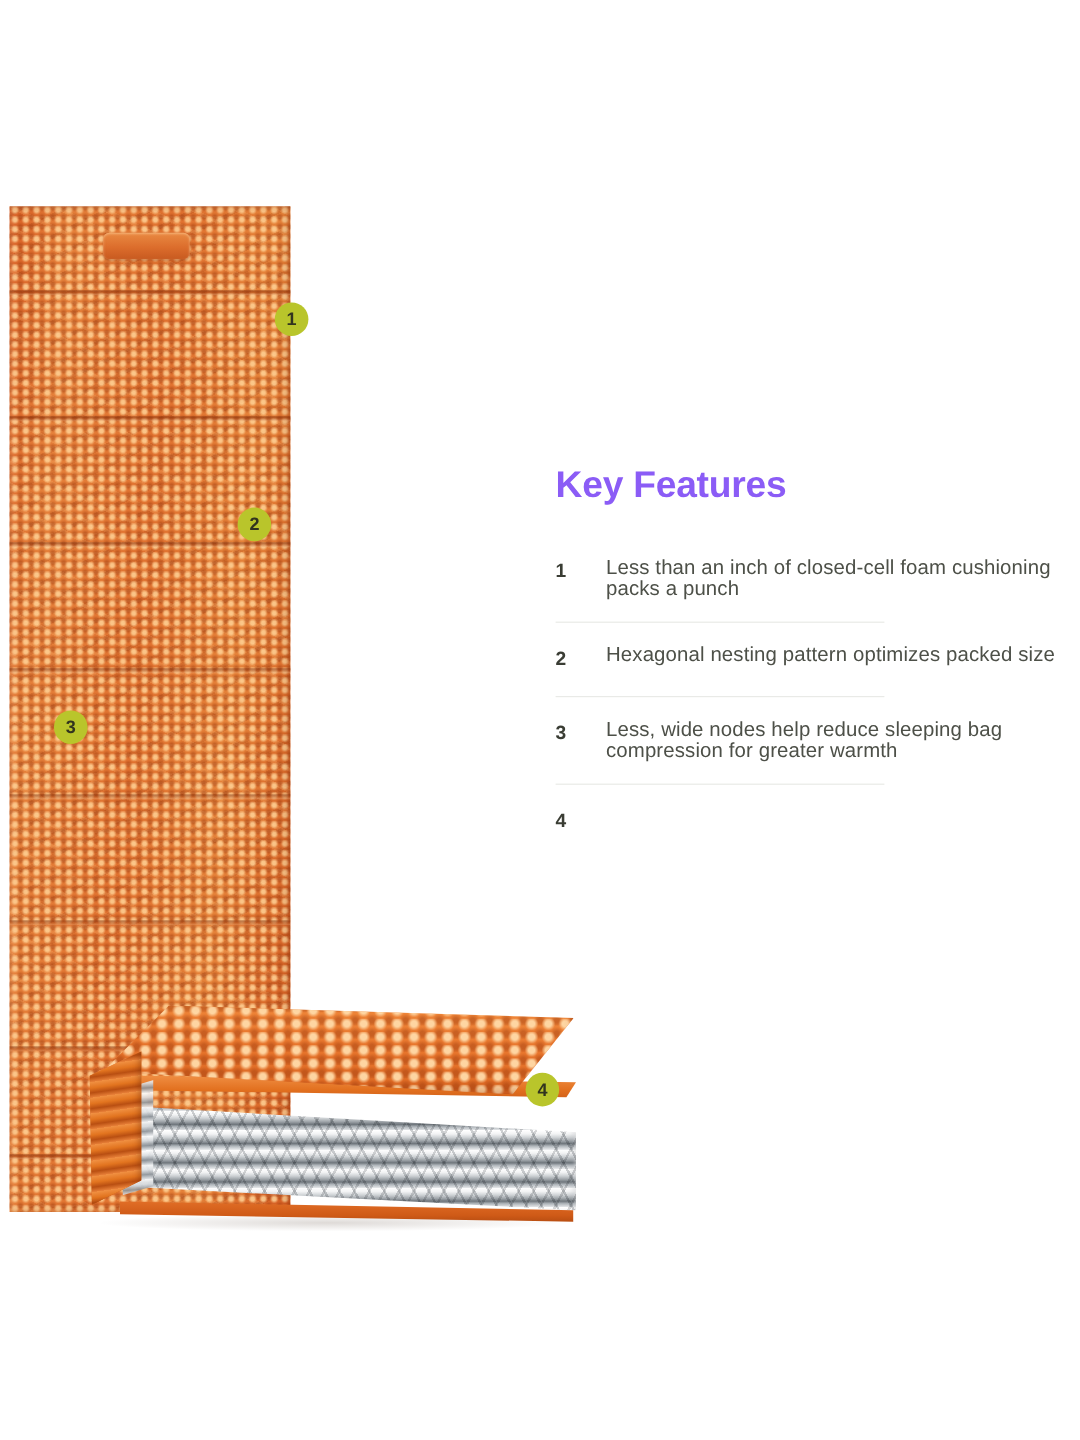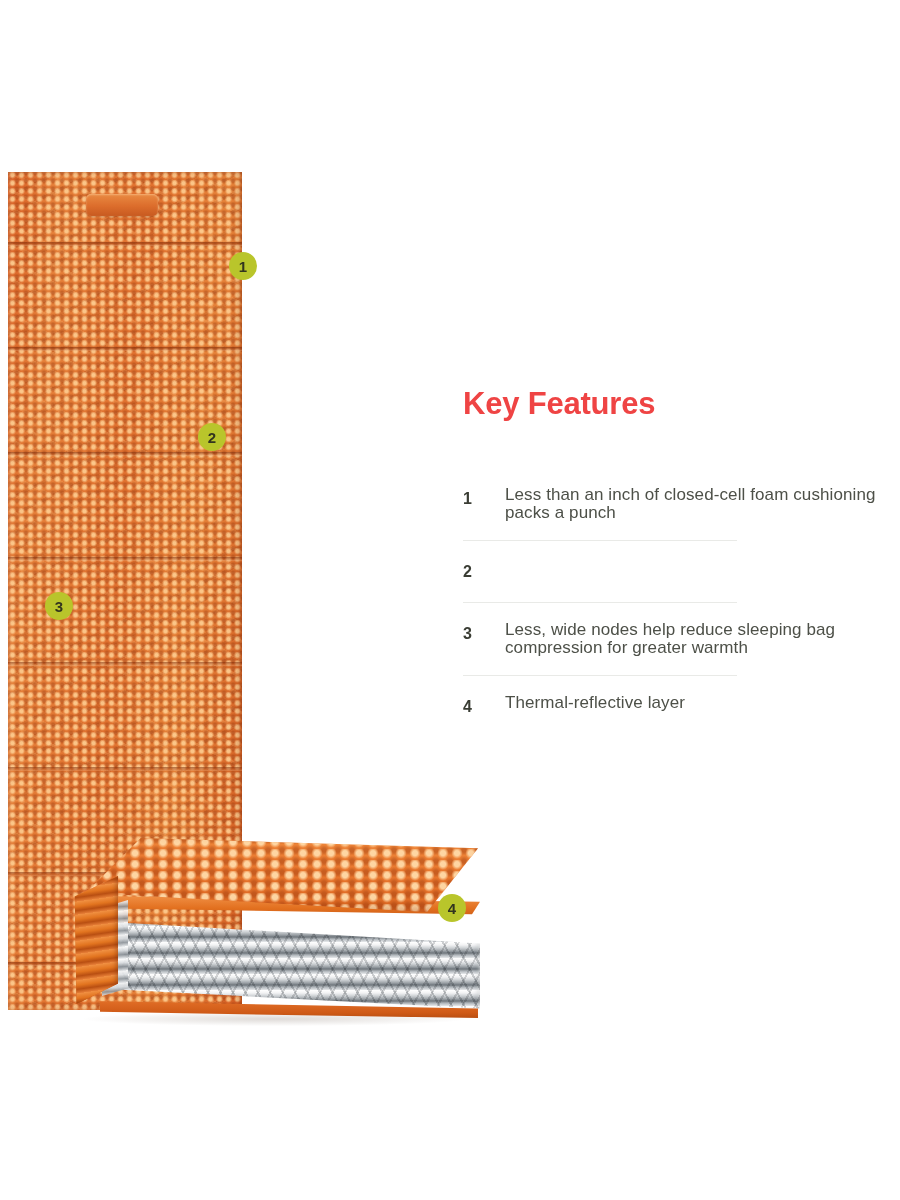--- a/index.html
+++ b/index.html
@@ -229,23 +229,23 @@
   #features-panel {
     position: absolute;
     left: 463px;
     top: 386px;
     width: 420px;
   }
 
   #panel-title {
     font-size: 31px;
     font-weight: bold;
-    color: #ef4444;
+    color: #8b5cf6;
     letter-spacing: -.2px;
-    margin-bottom: 64px;
+    margin-bottom: 42px;
   }
 
   .feature-row {
     display: flex;
     align-items: flex-start;
     padding: 0 0 18px 0;
   }
 
   .feature-num {
     width: 42px;
@@ -311,29 +311,29 @@
     <div id="panel-title">Key Features</div>
 
     <div class="feature-row">
       <div class="feature-num">1</div>
       <div class="feature-text">Less than an inch of closed-cell foam cushioning packs a punch</div>
     </div>
     <div class="feature-divider"></div>
 
     <div class="feature-row">
       <div class="feature-num">2</div>
+      <div class="feature-text">Hexagonal nesting pattern optimizes packed size</div>
     </div>
     <div class="feature-divider"></div>
 
     <div class="feature-row">
       <div class="feature-num">3</div>
       <div class="feature-text">Less, wide nodes help reduce sleeping bag compression for greater warmth</div>
     </div>
     <div class="feature-divider"></div>
 
     <div class="feature-row">
       <div class="feature-num">4</div>
-      <div class="feature-text">Thermal-reflective layer</div>
     </div>
 
   </div>
 
 </div>
 
 </body></html>

